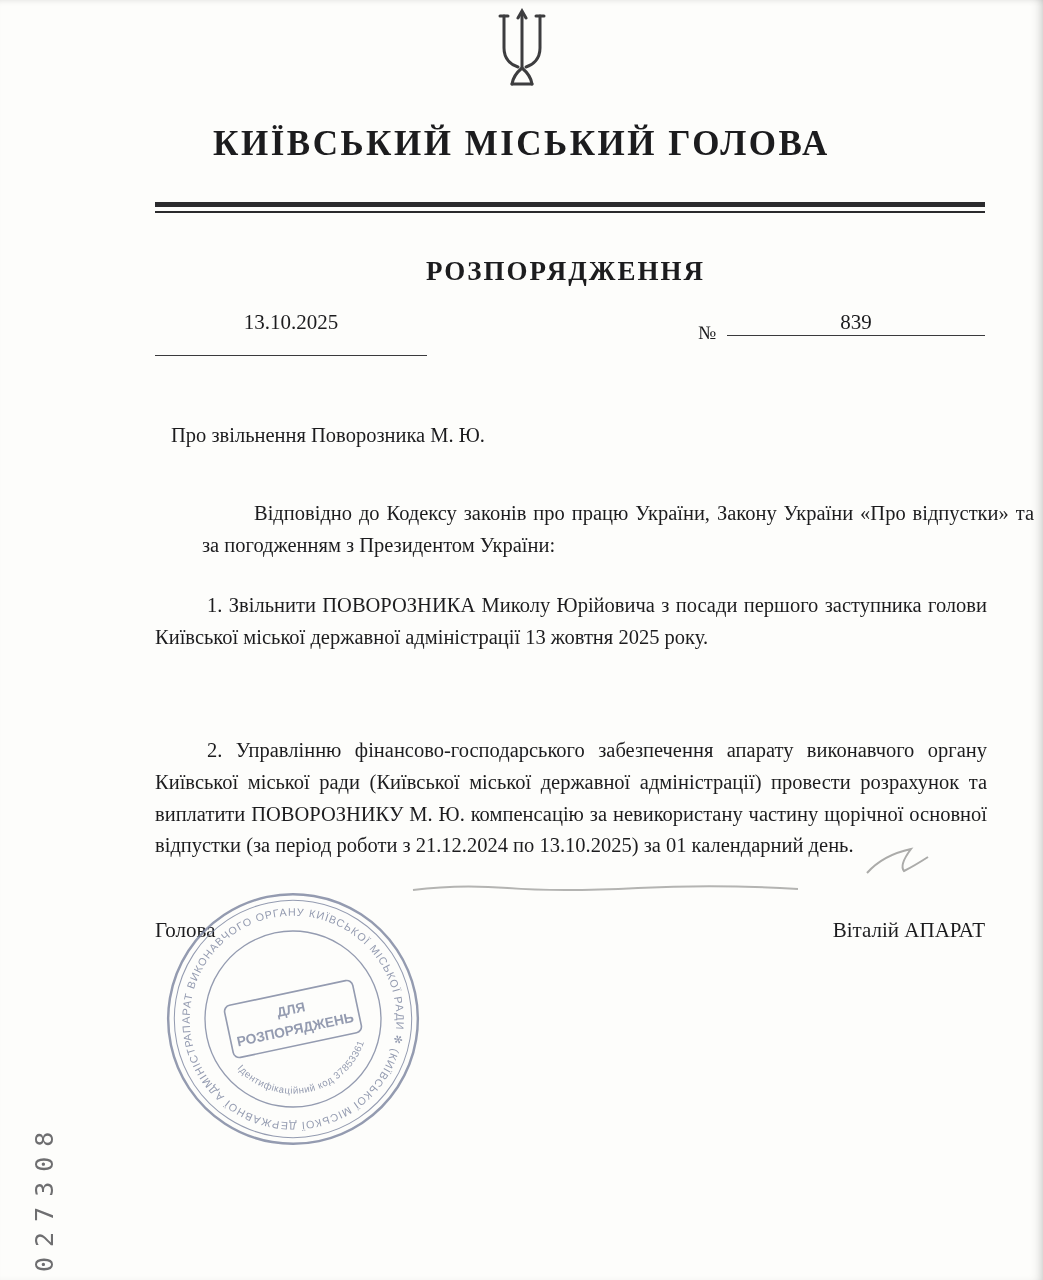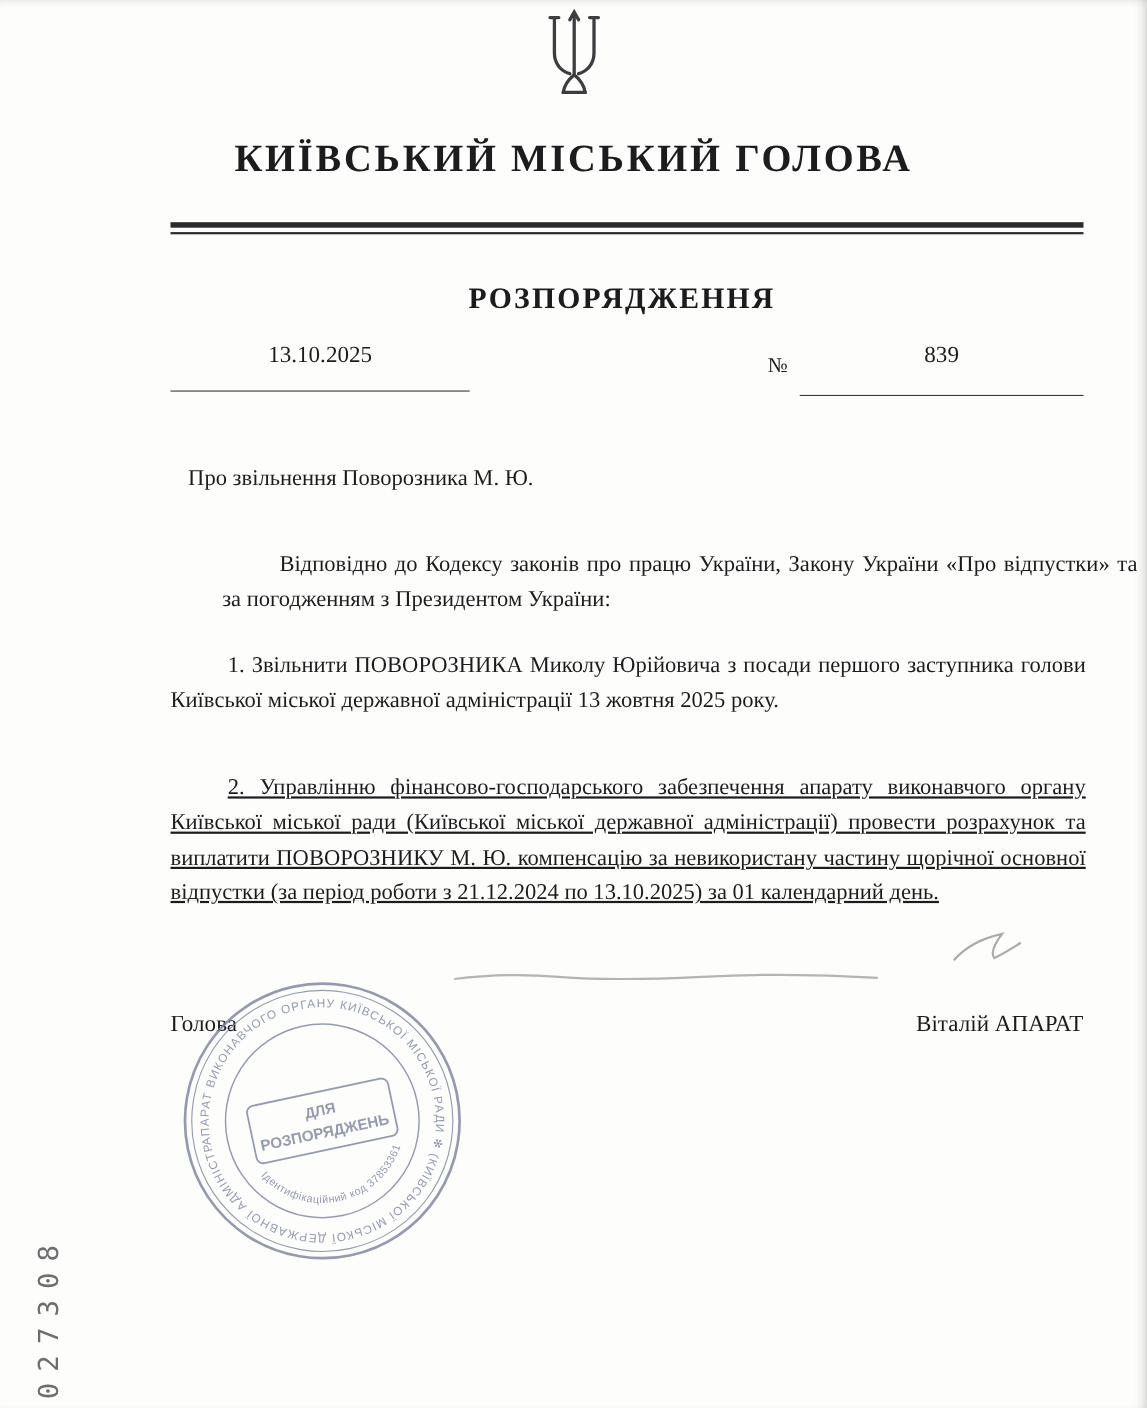--- a/index.html
+++ b/index.html
@@ -71,41 +71,41 @@
     font-size: 19px;
   }
   .num-line {
     position: absolute;
     top: 310px;
     left: 727px;
     width: 258px;
     border-bottom: 1.6px solid #3a3a3c;
     text-align: center;
     font-size: 21px;
-    padding-bottom: 24px;
+    padding-bottom: 0;
   }
   .subject {
     position: absolute;
     top: 424px;
     left: 171px;
     width: 830px;
     font-size: 20.5px;
   }
   .body-par {
     position: absolute;
     left: 155px;
     width: 832px;
     font-size: 20.5px;
     line-height: 1.55;
     text-align: justify;
     text-indent: 52px;
   }
   .preamble { top: 498px; margin-left: 47px; }
   .item1 { top: 590px; }
-  .item2 { top: 701px; text-decoration: underline; }
+  .item2 { top: 735px; }
   .sig-row {
     position: absolute;
     top: 918px;
     left: 155px;
     width: 830px;
     display: flex;
     justify-content: space-between;
     font-size: 21px;
   }
   .stamp {

